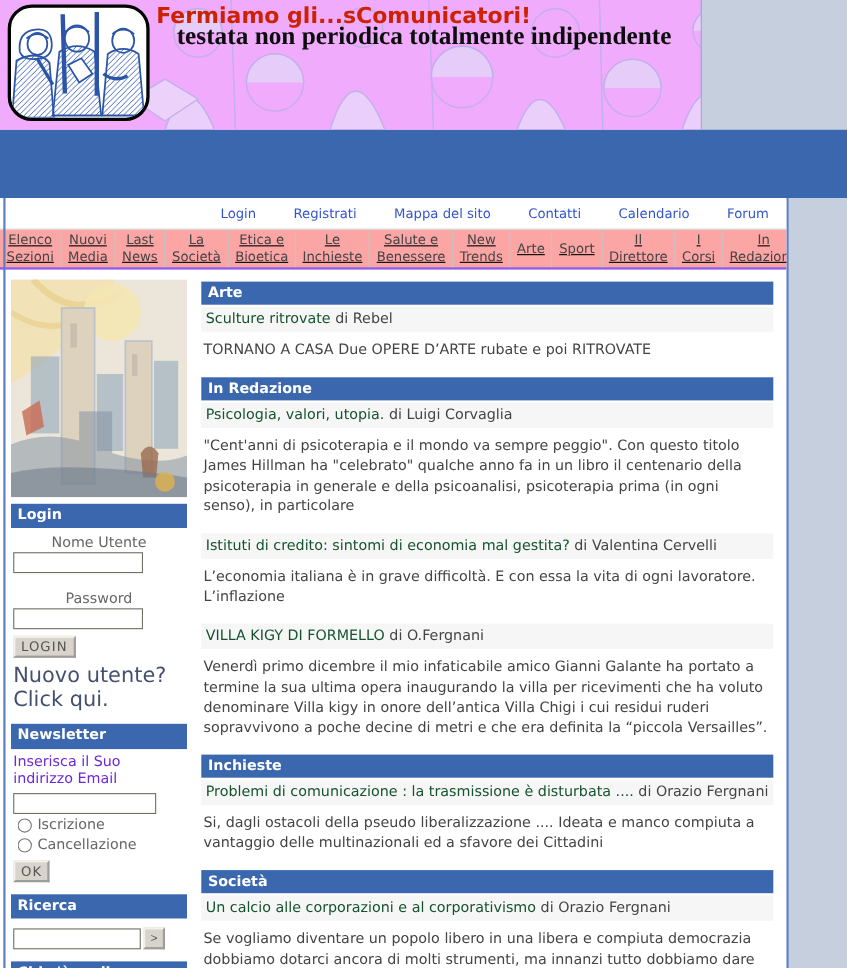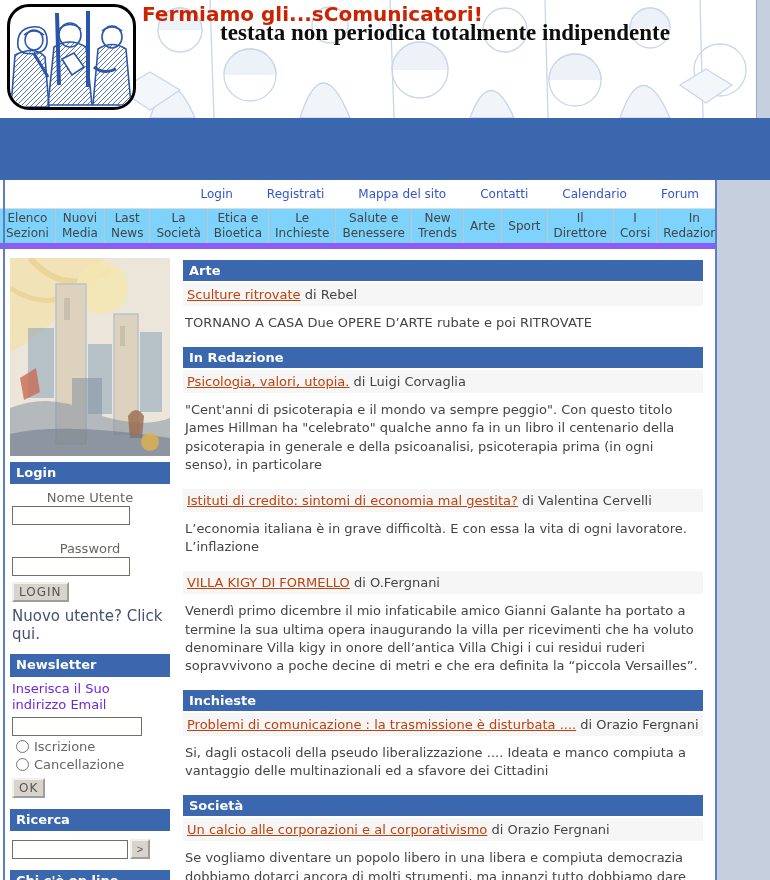--- a/index.html
+++ b/index.html
@@ -1,20 +1,20 @@
 <!DOCTYPE html>
 <html><head>
 <meta charset="utf-8">
 <style>
   * { margin:0; padding:0; box-sizing:border-box; }
   html,body { width:770px; height:880px; overflow:hidden; }
   body { background:#c6cfdd; font-family:"DejaVu Sans","Liberation Sans",sans-serif; }
 
   
-  #header-wrap { position:relative; width:757px; height:118px; background:#ffffff;
+  #header-wrap { position:relative; width:638px; height:118px; background:#f0abfc;
                  border-right:1px solid #93a9cf; overflow:hidden; }
   #header-pattern { position:absolute; left:0; top:0; z-index:0; }
   #site-logo { position:absolute; left:7px; top:4px; width:129px; height:106px;
                background:#fff; border:3px solid #000; border-radius:22px; z-index:2; overflow:hidden; }
   #header-text { position:absolute; left:142px; top:2px; right:8px; z-index:1; }
   .tagline { color:#cc2200; font-weight:bold; font-size:20px; letter-spacing:0; }
   .site-title { font-family:"Liberation Serif","DejaVu Serif",serif; font-weight:bold;
                 font-size:62px; line-height:1.0; color:#0d0d0d; margin-left:26px; letter-spacing:-1px; white-space:nowrap; }
   .subtitle { font-family:"Liberation Serif","DejaVu Serif",serif; font-weight:bold;
               font-size:23px; color:#0d0d0d; text-align:center; margin-top:-6px; white-space:nowrap; }
@@ -26,22 +26,22 @@
   #rest-wrap { position:relative; width:717px; height:700px; background:#fff;
                border-right:2px solid #5b7fc0; overflow:hidden; }
   #rest-wrap::before { content:''; position:absolute; left:3px; top:0; bottom:0; width:2px; background:#5b7fc0; }
 
   
   #topbar { display:flex; align-items:center; height:28px; background:#fff; padding-right:16px; }
   #topbar-links { margin-left:auto; display:flex; gap:34px; }
   .toplink { color:#3355cc; font-size:12px; text-decoration:none; cursor:pointer; }
 
   
-  #main-menu { display:flex; width:100%; background:#7dd3fc; border-top:1px solid #dcdcdc;
-               border-bottom:6px solid #8b5cf6; min-height:33px; }
+  #main-menu { display:flex; width:100%; background:#fca5a5; border-top:1px solid #dcdcdc;
+               border-bottom:2px solid #8b5cf6; min-height:33px;text-decoration:underline; }
   .menu-item { flex:1 1 auto; display:flex; align-items:center; justify-content:center;
                text-align:center; font-size:12px; color:#444; line-height:1.25;
                padding:2px 6px; border-right:1px solid #c4c4c4; white-space:pre-line; cursor:pointer; }
   .menu-item:last-child { border-right:none; }
 
   
   #content-row { display:flex; gap:13px; padding:9px 12px 0 10px; }
   #sidebar { width:160px; flex:0 0 160px; }
   #main-column { flex:1 1 auto; min-width:0; }
 
@@ -50,33 +50,33 @@
   .panel { margin-bottom:9px; }
   .panel-header { background:#3a67ad; color:#fff; font-weight:bold; font-size:13px;
                   padding:3px 6px; line-height:1.25; }
   .panel-body { padding:4px 2px 2px 2px; }
   .field-label { color:#666; font-size:13px; margin:2px 0 1px 0;text-align:center; }
   .text-input { width:118px; height:19px; border:1px solid #716f64; background:#fff;
                 font-size:12px; padding:0 3px; display:block; }
   .nl-input { width:130px; }
   .btn { background:#d8d4cc; border:2px outset #f2f0ea; color:#555; font-size:12px;
          padding:1px 5px; margin-top:6px; cursor:pointer; letter-spacing:1px; font-family:inherit; }
-  .new-user { color:#44506e; font-size:15px; margin-top:5px; cursor:pointer; }
+  .new-user { color:#44506e; font-size:19px; margin-top:5px; cursor:pointer; }
   .nl-prompt { color:#6d28d9; font-size:13px; line-height:1.25; margin-bottom:4px; }
   .radio-row { display:flex; align-items:center; gap:5px; color:#666; font-size:13px; margin:3px 0 0 4px; }
   #search-row { display:flex; align-items:center; gap:2px; margin-top:4px; }
   #search-input { width:116px; }
   #search-submit { width:20px; height:20px; background:#d8d4cc; border:2px outset #f2f0ea;
                    font-size:11px; color:#555; line-height:1; cursor:pointer; padding:0; }
 
   
   .section-header { background:#3a67ad; color:#fff; font-weight:bold; font-size:13px;
                     padding:3px 6px; margin-top:2px; }
   .article-title { background:#f6f6f6; padding:4px 4px; font-size:13px; color:#444; margin:2px 0; }
-  .article-link { color:#c2410c; text-decoration:underline; cursor:pointer; }
+  .article-link { color:#14532d; cursor:pointer; }
   .article-author { color:#444; }
   .article-body { font-size:13px; color:#444; line-height:1.4; margin:8px 2px 15px 2px; }
 </style>
 </head>
 <body>
 
 <div id="header-wrap">
   <svg id="header-pattern" width="757" height="118" viewBox="0 0 757 118">
     <g fill="none" stroke="#9db4d9" stroke-width="1.3" opacity="0.55">
       <circle cx="180" cy="30" r="22"></circle>

